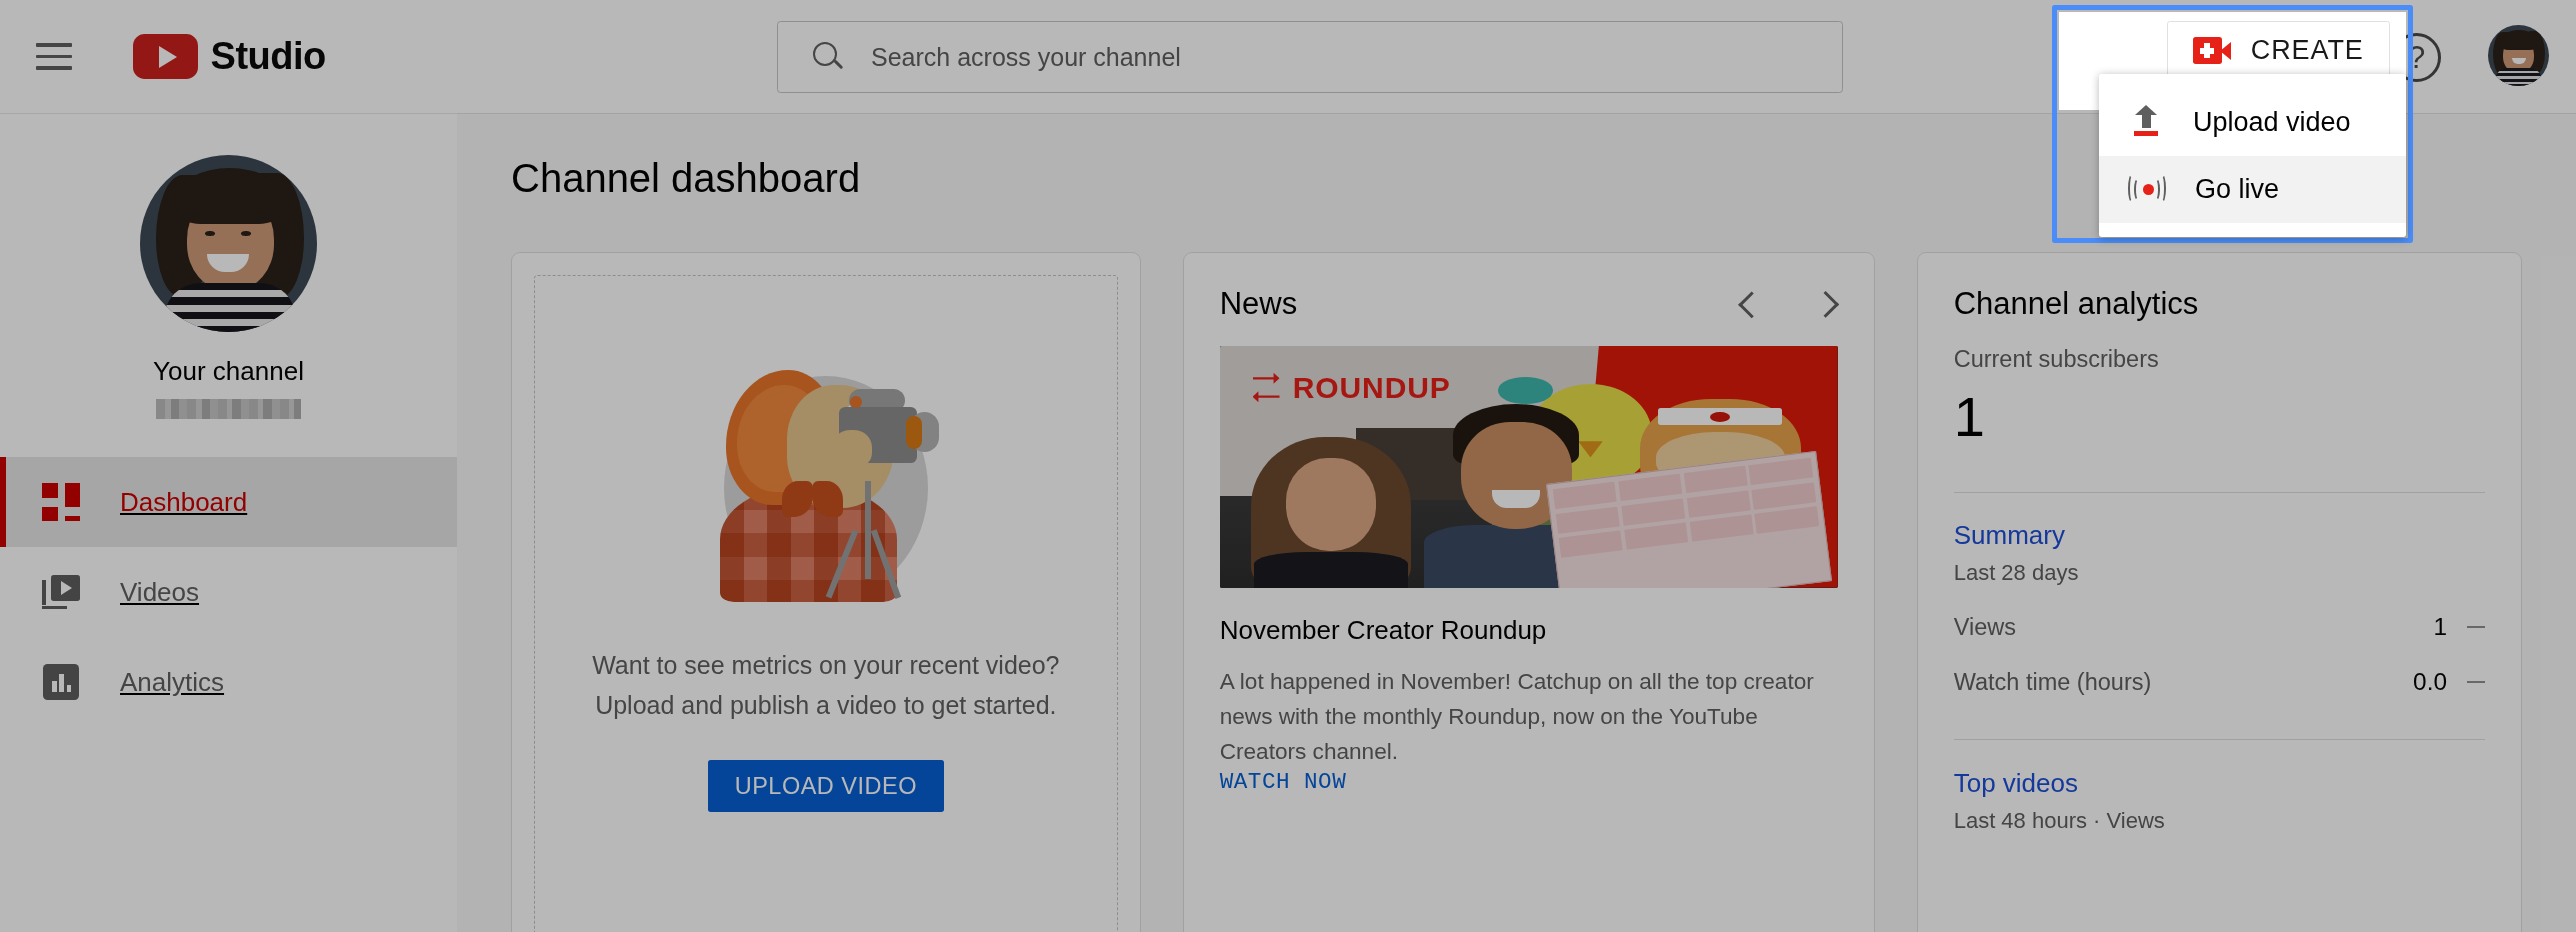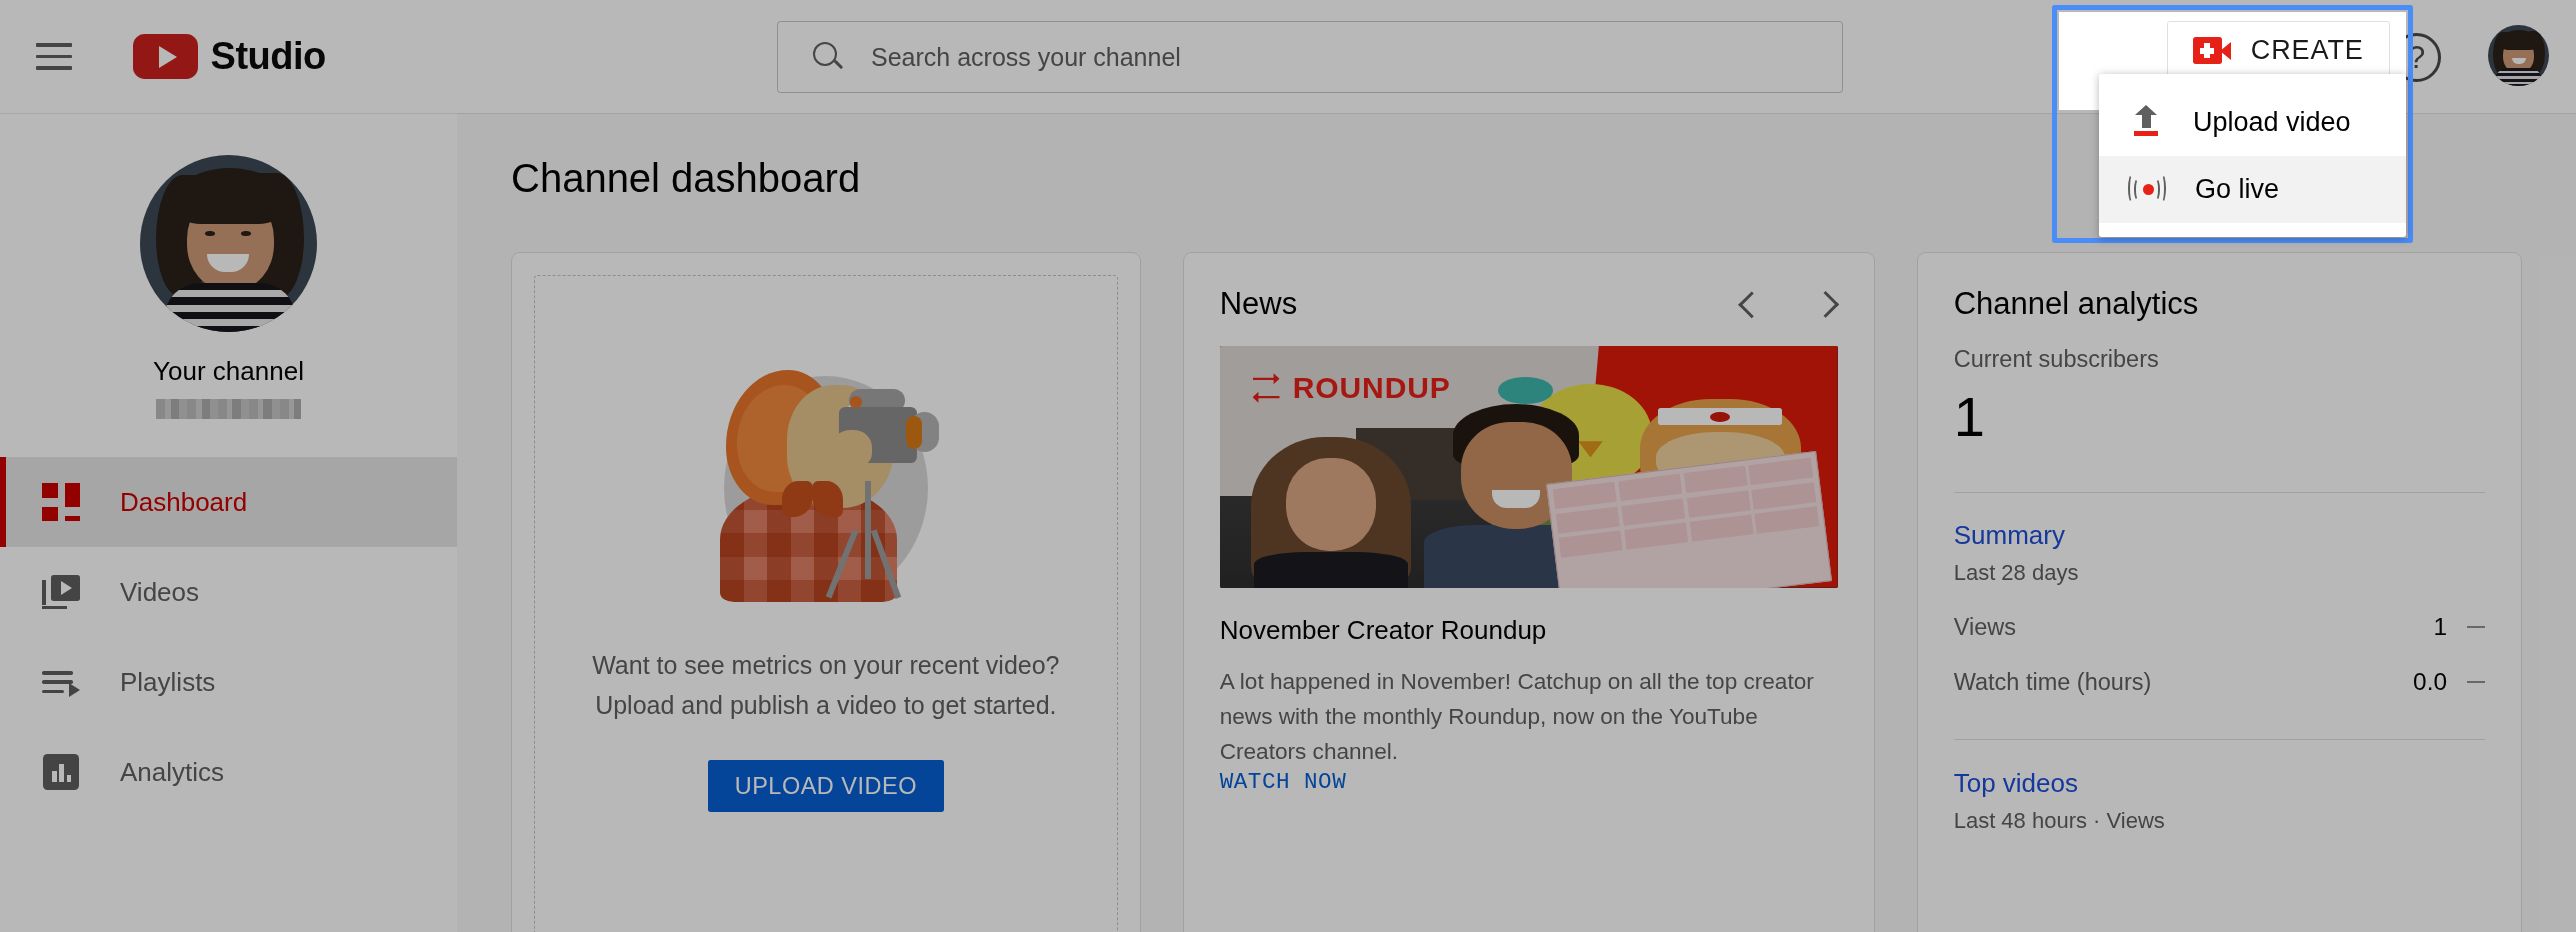--- a/index.html
+++ b/index.html
@@ -132,21 +132,21 @@
 
   .channel-title { margin-top: 23.5px; font-size: 26px; color: #030303; font-weight: 400; }
   .channel-handle {
     margin-top: 12.6px; width: 145px; height: 20px;
     background:
       repeating-linear-gradient(90deg,#b8b8b8 0 9px,#cfcfcf 9px 14.5px,#a8a8a8 14.5px 23.5px,#c4c4c4 23.5px 31px);
     opacity: .92;
     filter: blur(0.4px);
   }
 
-  .nav { margin-top: 38px; }
+  .nav { margin-top: 38px; text-decoration: underline; }
   .nav-item {
     height: 90px; display: flex; align-items: center; gap: 38px;
     padding-left: 40px; cursor: pointer; position: relative;
     color: #606060; font-size: 26px;
   }
   .nav-item.active { background: #e7e7e7; color: #cc0000; }
   .nav-item.active::before {
     content: ""; position: absolute; left: 0; top: 0; bottom: 0; width: 6.3px; background: #cc0000;
   }
   .nav-icon { width: 42px; height: 42px; flex: none; display: flex; align-items: center; justify-content: center; }
@@ -266,21 +266,21 @@
 
   .news-thumb {
     margin-top: 23.5px; width: 100%; height: 242px; position: relative; overflow: hidden;
     background: #323232; border-radius: 1.8px; cursor: pointer;
   }
   .nt-left { position: absolute; left: 0; top: 0; width: 62%; height: 100%; background: linear-gradient(180deg,#4d4d4d 0%,#2e2e2e 100%); }
   .nt-wall { position: absolute; left: 0; top: 0; width: 62%; height: 62%; background: #dedad6; }
   .nt-dark { position: absolute; left: 22%; top: 34%; width: 20%; height: 30%; background: #4a4038; }
   .nt-green { position: absolute; left: 44%; top: 52%; width: 18%; height: 24%; background: #6f8a4a; }
   .nt-roundup {
-    position: absolute; left: 31px; top: 25px; display: flex; align-items: flex-end; gap: 11px; z-index: 4;
+    position: absolute; left: 31px; top: 25px; display: flex; align-items: center; gap: 11px; z-index: 4;
   }
   .ru-mark { position: relative; width: 31px; height: 33px; }
   .ru-mark::before, .ru-mark::after {
     content: ""; position: absolute; width: 27px; height: 11px; background: #e8201a;
   }
   .ru-mark::before { top: 1.8px; left: 1.8px; clip-path: polygon(0 40%, 78% 40%, 78% 0, 100% 50%, 78% 100%, 78% 60%, 0 60%); }
   .ru-mark::after  { bottom: 1.8px; left: 1.8px; clip-path: polygon(100% 40%, 22% 40%, 22% 0, 0 50%, 22% 100%, 22% 60%, 100% 60%); }
   .ru-text { font-size: 30px; font-weight: 700; color: #e8201a; letter-spacing: 0.9px; }
 
   .nt-person-a { position: absolute; left: 5%; bottom: 0; width: 26%; height: 62%; z-index: 3; }
@@ -455,31 +455,20 @@
           <div class="nav-icon">
             <div class="ic-videos">
                 <span class="l1"></span>
                 <span class="l2"></span>
                 <span class="sq"></span>
               </div>
           </div>
           <span>Videos</span>
         </div>
 
-        <div class="nav-item">
-          <div class="nav-icon">
-            <div class="ic-pl">
-                <span class="b"></span>
-                <span class="b"></span>
-                <span class="b"></span>
-                <span class="tri"></span>
-              </div>
-          </div>
-          <span>Playlists</span>
-        </div>
 
         <div class="nav-item">
           <div class="nav-icon">
             <div class="ic-an">
                 <i></i>
                 <i></i>
                 <i></i>
               </div>
           </div>
           <span>Analytics</span>

